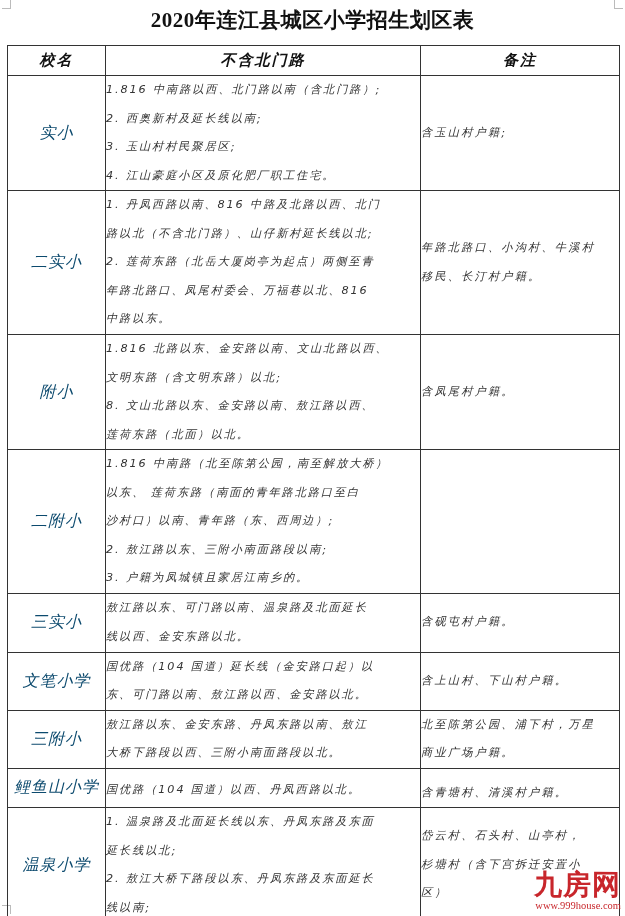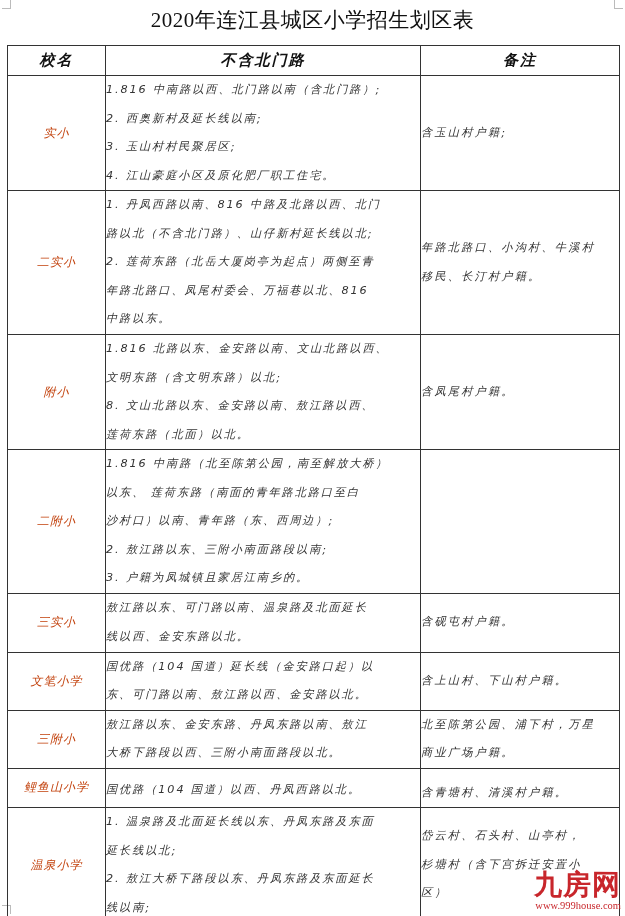--- a/index.html
+++ b/index.html
@@ -1,31 +1,31 @@
 <!DOCTYPE html>
 <html><head>
 <meta charset="utf-8">
 <style>
   html, body { margin: 0; padding: 0; background: #ffffff; }
   body { width: 625px; height: 916px; position: relative; overflow: hidden;
          font-family: "DejaVu Serif", "Liberation Serif", serif; color: #222; }
   .title { position: absolute; left: 0; top: 6px; width: 625px; text-align: center;
-           font-family: "Liberation Serif", "DejaVu Serif", serif; font-weight: normal;
+           font-family: "Liberation Serif", "DejaVu Serif", serif; font-weight: bold;
            font-size: 21px; letter-spacing: 0.5px; color: #111; }
   .corner { position: absolute; width: 8px; height: 8px; border-color: #bbb; border-style: solid; border-width: 0; }
   .c-tl { left: 2px; top: 0; border-right-width: 1px; border-bottom-width: 1px; }
   .c-tr { right: 2px; top: 0; border-left-width: 1px; border-bottom-width: 1px; }
   .c-bl { left: 2px; bottom: 2px; border-right-width: 1px; border-top-width: 1px; }
   table.grid { position: absolute; left: 7px; top: 45px; width: 612px;
                border-collapse: collapse; table-layout: fixed; font-style: italic; }
   table.grid td, table.grid th { border: 1.3px solid #333; padding: 0; vertical-align: middle; }
   th { font-family: "DejaVu Sans", "Liberation Sans", sans-serif; font-weight: bold;
        font-size: 15px; height: 29px; text-align: center; color: #111; letter-spacing: 2px; }
-  td.school { text-align: center; font-family: "DejaVu Sans", sans-serif; font-size: 12px;
-              letter-spacing: 1px; color: #c2410c; }
+  td.school { text-align: center; font-family: "DejaVu Sans", sans-serif; font-size: 16px;
+              letter-spacing: 1px; color: #0c4a6e; }
   td.range, td.note { vertical-align: top; font-family: "DejaVu Sans", sans-serif;
               font-size: 11.2px; color: #333; padding: 4px 6px 0 6px; }
   .line { height: 28.5px; line-height: 28.5px; white-space: nowrap; letter-spacing: 1.9px; }
   td.note .line { letter-spacing: 2.2px; }
   .watermark { position: absolute; right: 4px; bottom: 4px; width: 110px; text-align: right; margin-left: 7px; }
   .wm-logo { color: #c8262b; font-family: "DejaVu Sans", sans-serif; font-weight: bold;
              font-size: 28px; line-height: 30px; letter-spacing: 1px; }
   .wm-url { color: #c8262b; font-family: Liberation Serif, serif; font-size: 10.5px; line-height: 12px; }
 </style>
 </head>

